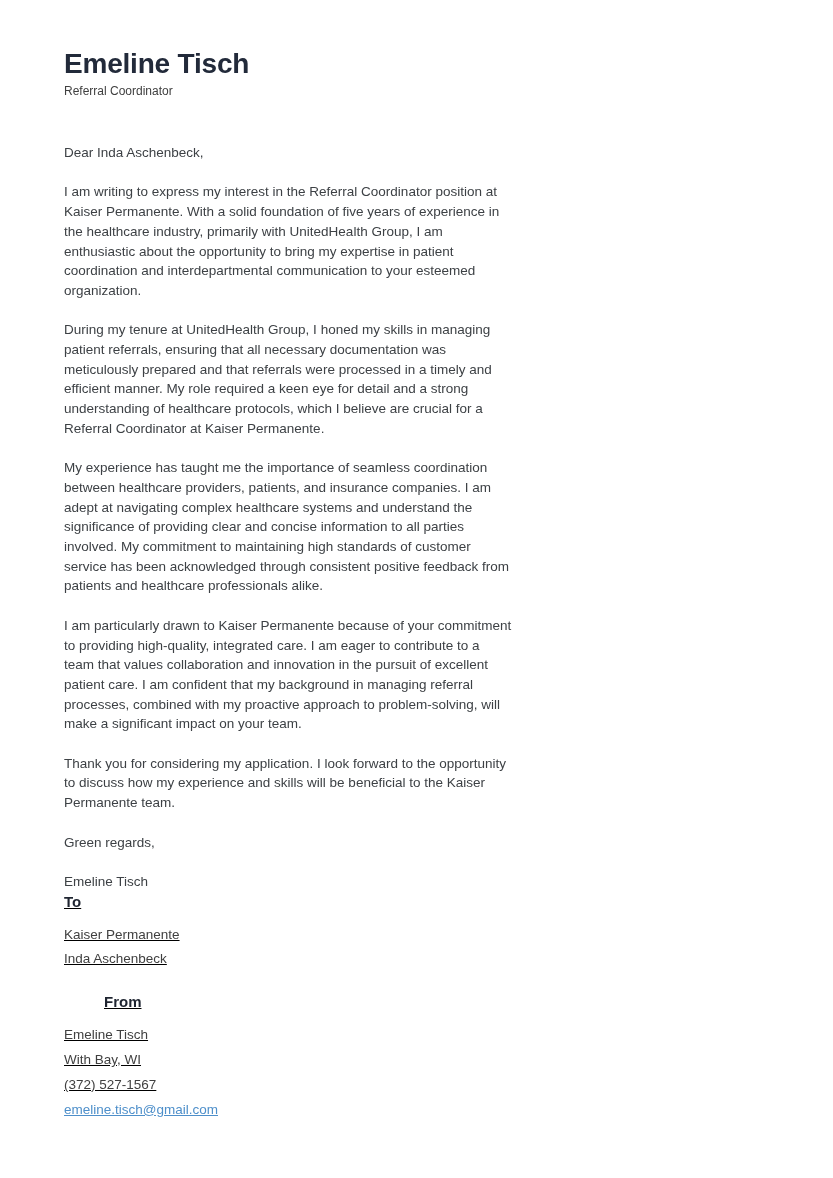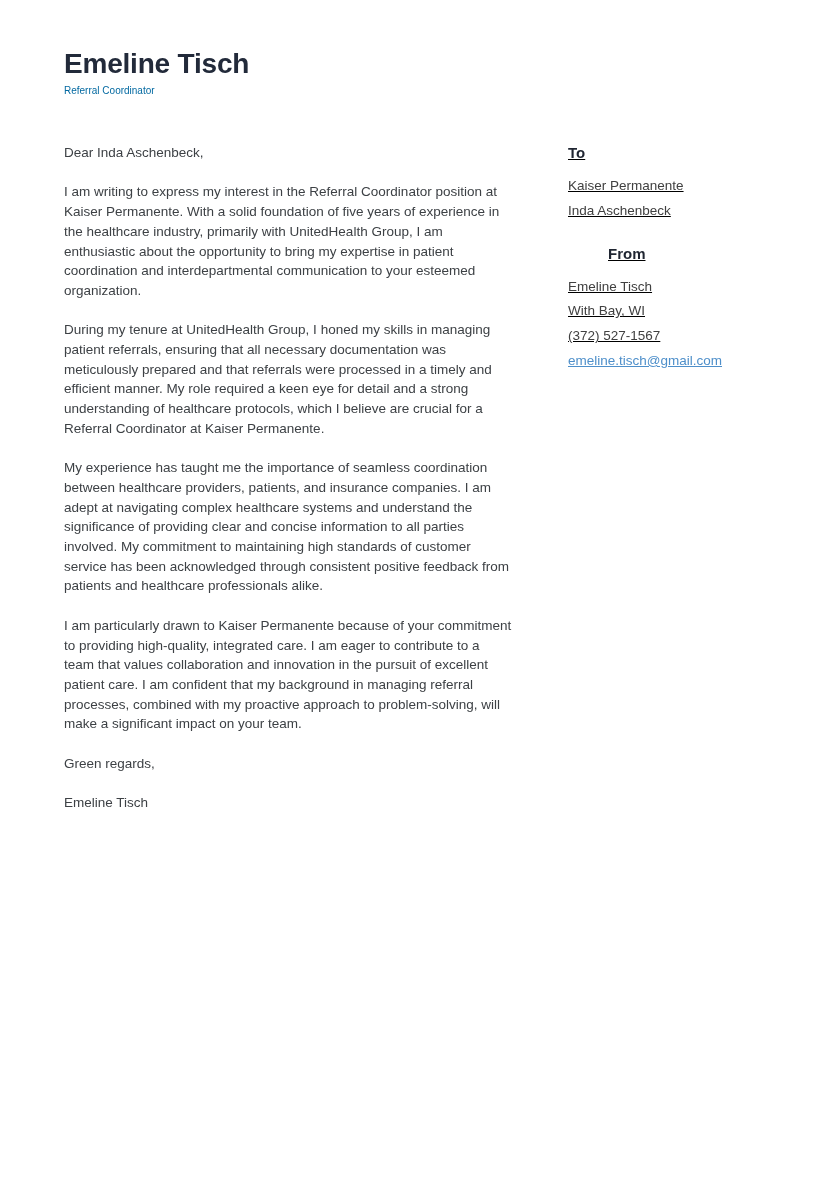--- a/index.html
+++ b/index.html
@@ -26,30 +26,31 @@
   .name {
     margin: 0;
     font-size: 28px;
     line-height: 34px;
     font-weight: 700;
     letter-spacing: -0.2px;
     color: #222a3a;
   }
   .job-title {
     margin: 2px 0 0 0;
-    font-size: 10px;
+    font-size: 12px;
     line-height: 16px;
-    color: #0369a1;
+    color: #404040;
   }
   .content {
     position: absolute;
     left: 64px;
     top: 143px;
     display: flex;
     align-items: flex-start;
+    flex-direction: column;
   }
   .letter {
     width: 449px;
     margin-right: 55px;
     font-size: 13.5px;
     line-height: 19.7px;
     color: #3d4145;
   }
   .letter p {
     margin: 0 0 19.7px 0;
@@ -98,20 +99,21 @@
   </div>
 
   <div class="content">
 
     <div class="letter">
       <p>Dear Inda Aschenbeck,</p>
       <p>I am writing to express my interest in the Referral Coordinator position at Kaiser Permanente. With a solid foundation of five years of experience in the healthcare industry, primarily with UnitedHealth Group, I am enthusiastic about the opportunity to bring my expertise in patient coordination and interdepartmental communication to your esteemed organization.</p>
       <p>During my tenure at UnitedHealth Group, I honed my skills in managing patient referrals, ensuring that all necessary documentation was meticulously prepared and that referrals were processed in a timely and efficient manner. My role required a keen eye for detail and a strong understanding of healthcare protocols, which I believe are crucial for a Referral Coordinator at Kaiser Permanente.</p>
       <p>My experience has taught me the importance of seamless coordination between healthcare providers, patients, and insurance companies. I am adept at navigating complex healthcare systems and understand the significance of providing clear and concise information to all parties involved. My commitment to maintaining high standards of customer service has been acknowledged through consistent positive feedback from patients and healthcare professionals alike.</p>
       <p>I am particularly drawn to Kaiser Permanente because of your commitment to providing high-quality, integrated care. I am eager to contribute to a team that values collaboration and innovation in the pursuit of excellent patient care. I am confident that my background in managing referral processes, combined with my proactive approach to problem-solving, will make a significant impact on your team.</p>
+      <p>Thank you for considering my application. I look forward to the opportunity to discuss how my experience and skills will be beneficial to the Kaiser Permanente team.</p>
       <p>Green regards,</p>
       <p>Emeline Tisch</p>
     </div>
 
     <div class="sidebar">
       <h2 class="sidebar-heading">To</h2>
       <p class="sidebar-line">Kaiser Permanente</p>
       <p class="sidebar-line">Inda Aschenbeck</p>
 
       <h2 class="sidebar-heading from-heading">From</h2>

